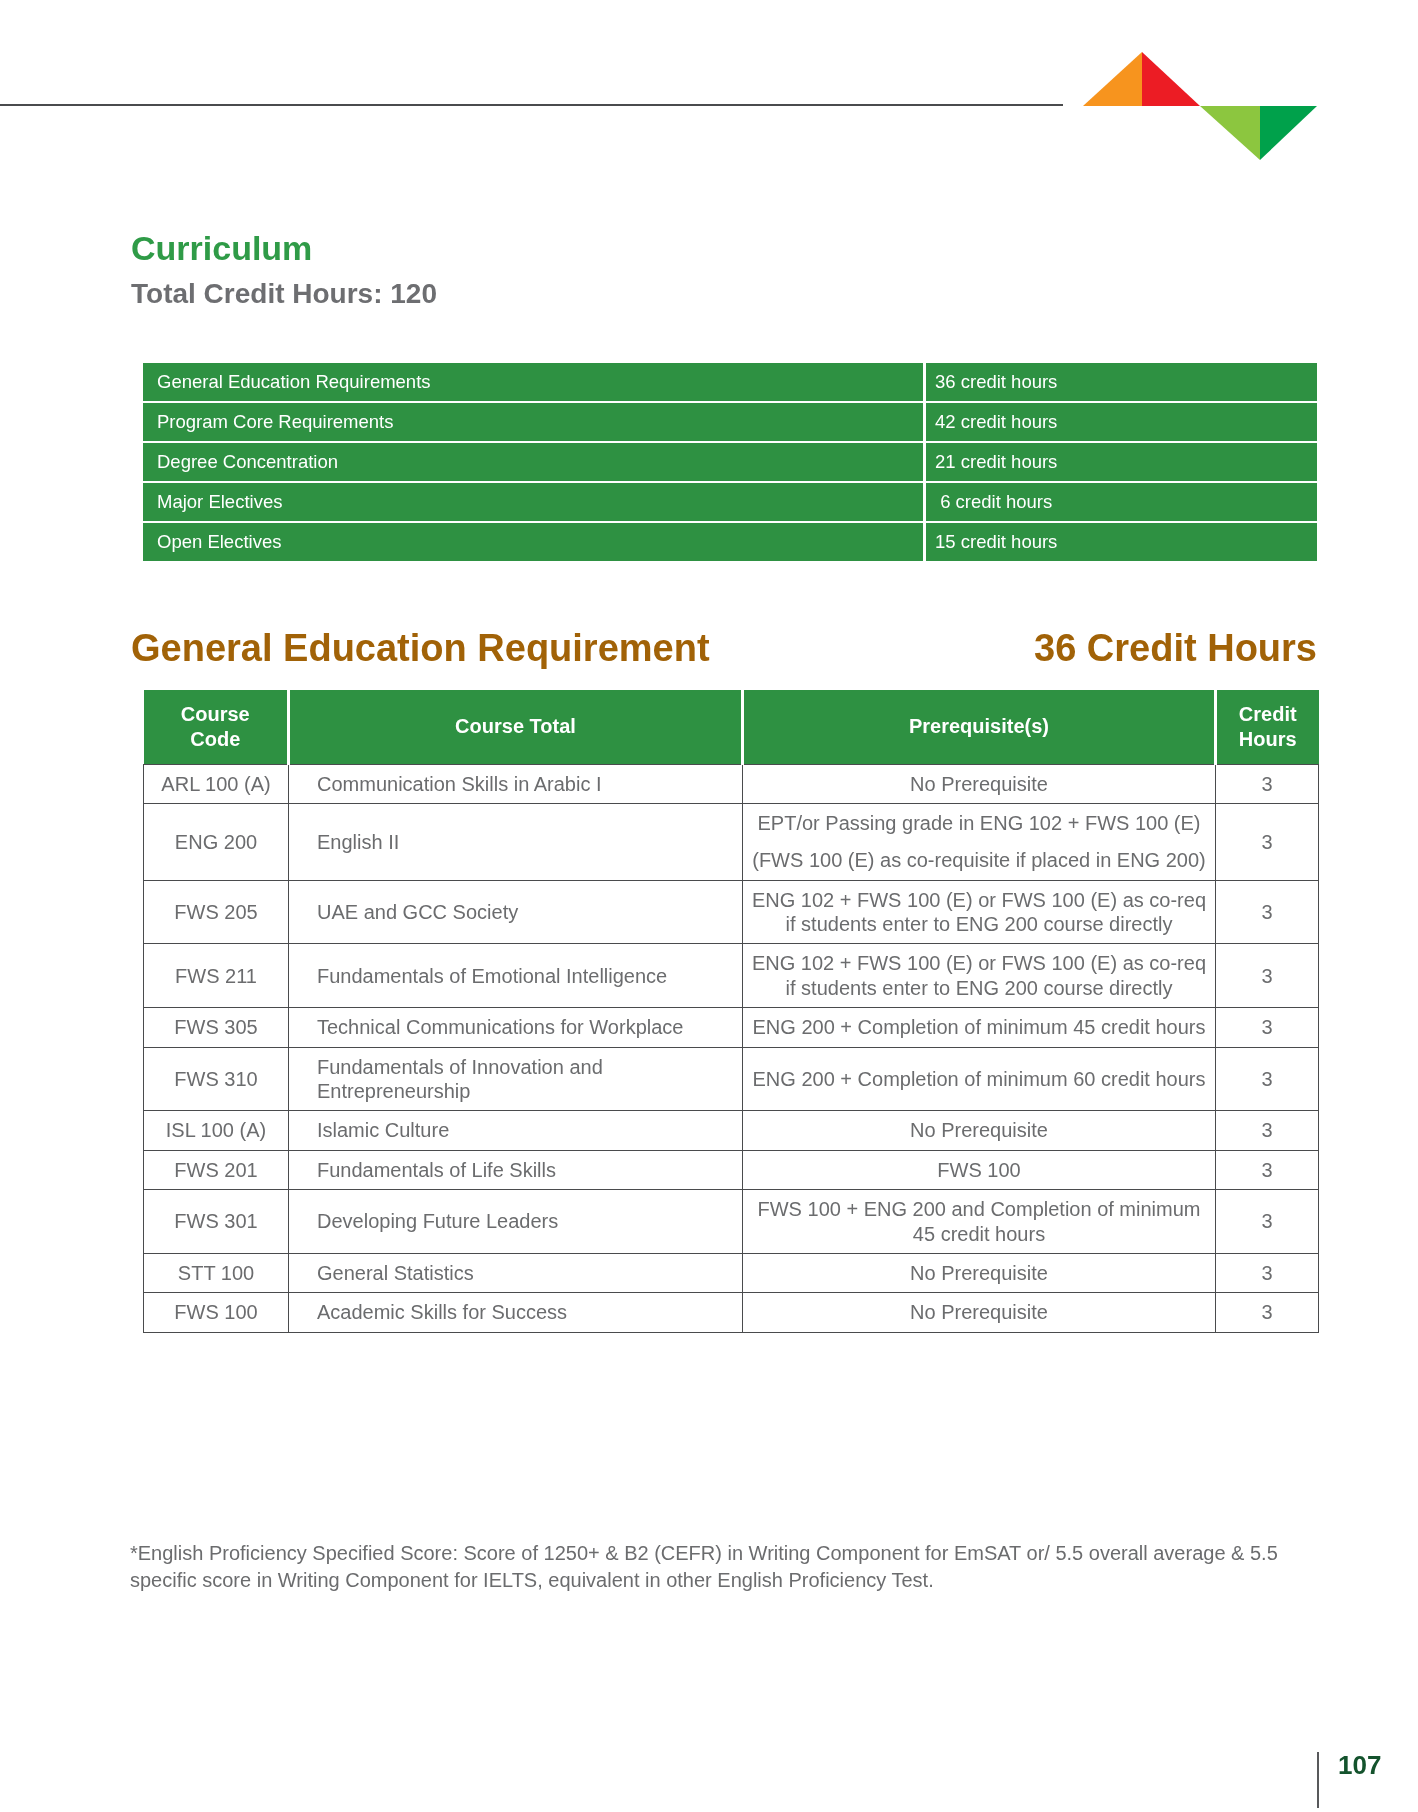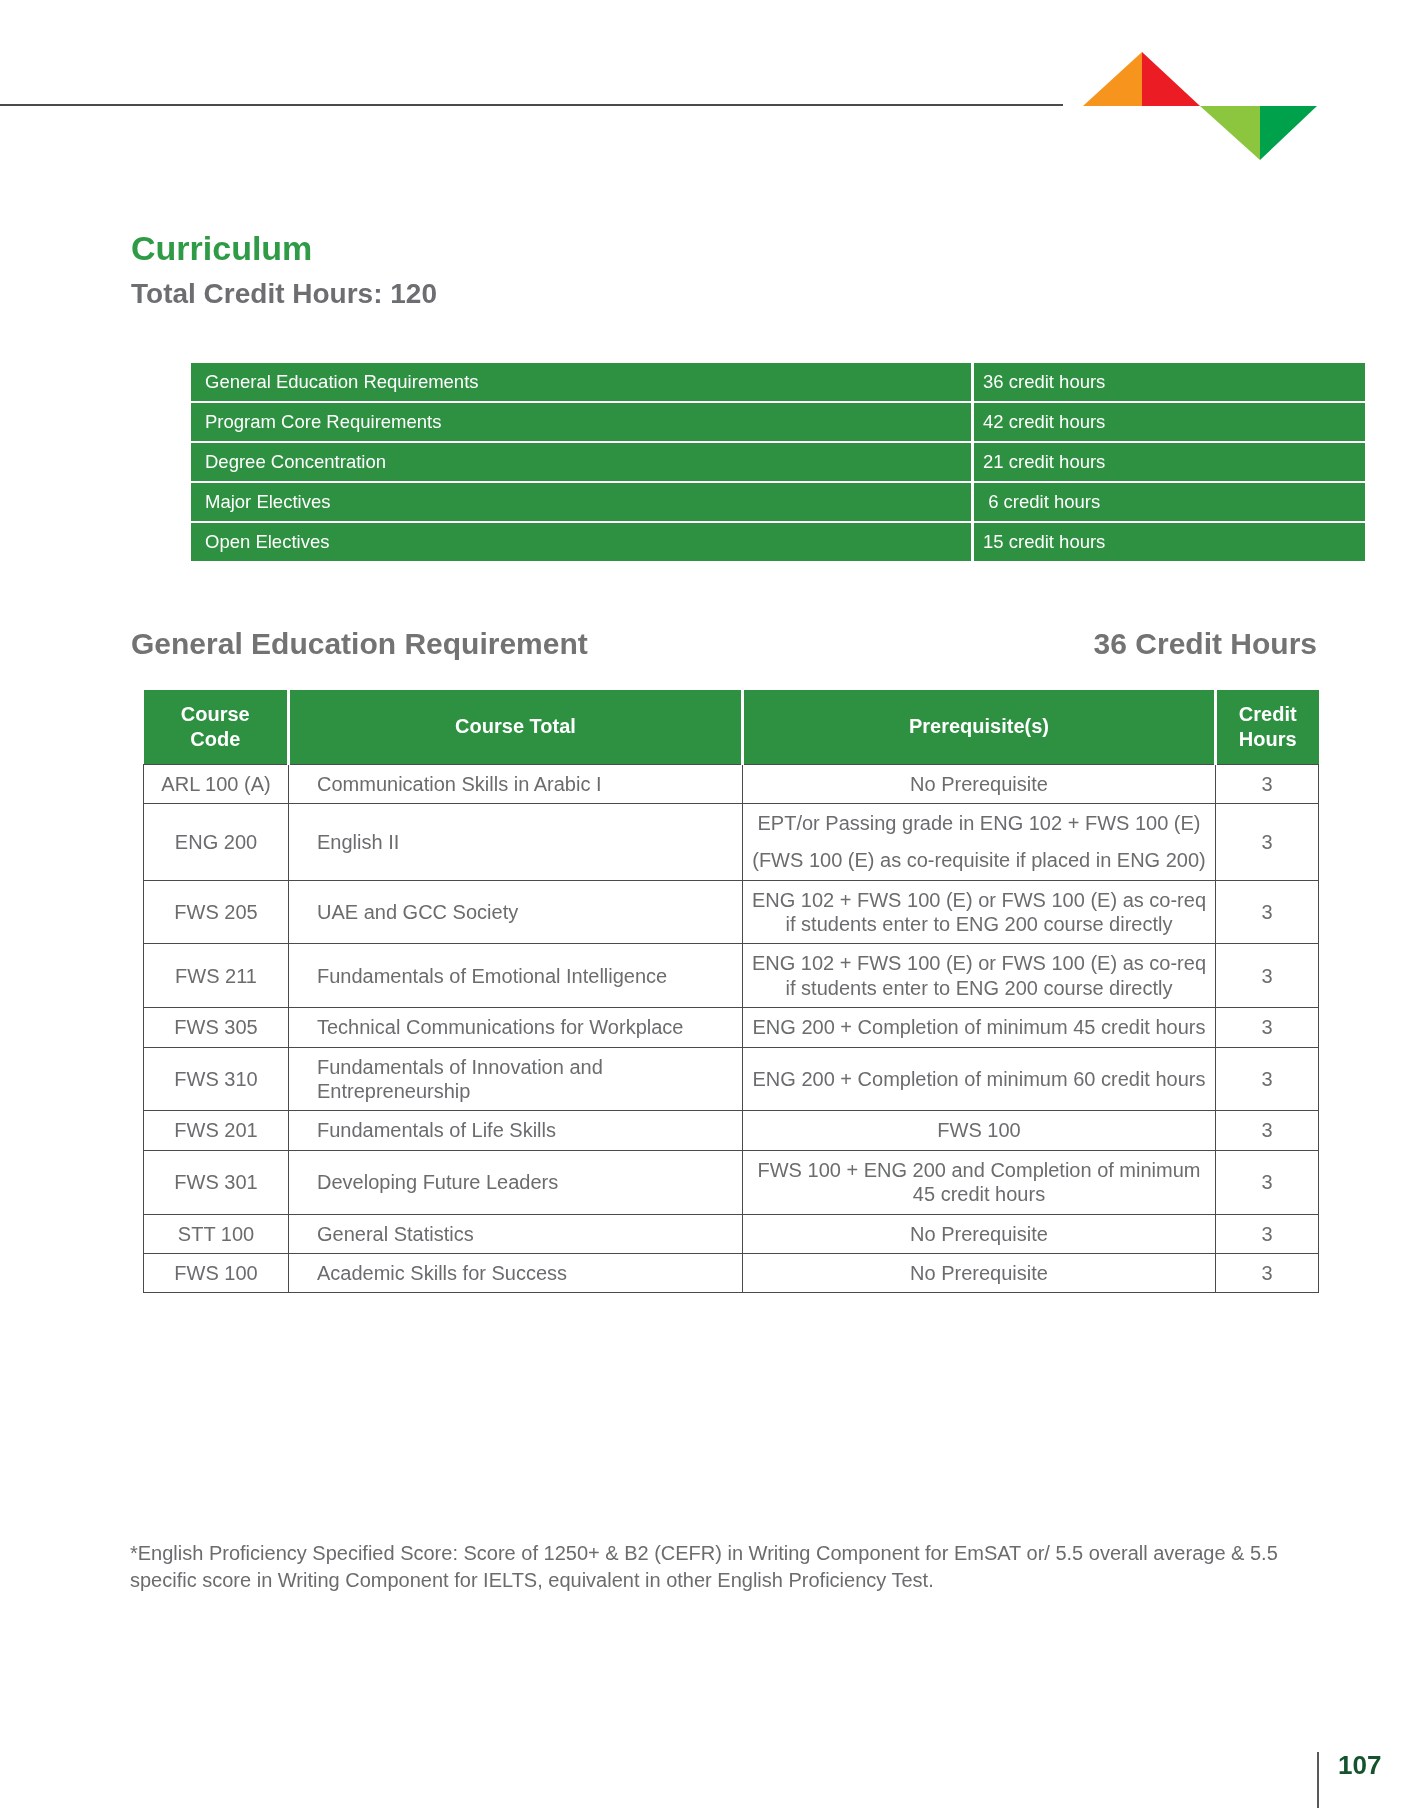--- a/index.html
+++ b/index.html
@@ -24,39 +24,39 @@
   .page-title {
     position: absolute; left: 131px; top: 231px;
     font-size: 34px; font-weight: bold; color: #2f9b47; line-height: 1;
   }
   .page-subtitle {
     position: absolute; left: 131px; top: 280px;
     font-size: 28px; font-weight: bold; color: #6d6e71; line-height: 1; text-align: right;
   }
 
   
-  .summary-table { position: absolute; left: 143px; top: 363px; width: 1174px; margin-left: 48px; }
+  .summary-table { position: absolute; left: 143px; top: 363px; width: 1174px; }
   .summary-row { display: flex; height: 38px; margin-bottom: 2px; }
   .summary-label {
     width: 780px; background: #2e9142; color: #fff;
     font-size: 18.5px; font-weight: normal;
     display: flex; align-items: center; padding-left: 14px;
   }
   .summary-value {
     flex: 1; margin-left: 3px; background: #2e9142; color: #fff;
     font-size: 18.5px; font-weight: normal;
     display: flex; align-items: center; padding-left: 9px;
     white-space: pre-wrap;
   }
 
   
   .section-heading {
     position: absolute; left: 131px; top: 629px; width: 1186px;
     display: flex; justify-content: space-between;
-    font-size: 30px; font-weight: bold; color: #737373; line-height: 1;
+    font-size: 38px; font-weight: bold; color: #a16207; line-height: 1;
   }
 
   
   .course-table {
     position: absolute; left: 143px; top: 690px; width: 1175px;
     border-collapse: collapse; table-layout: fixed;
   }
   .course-table thead th {
     background: #2e9142; color: #ffffff;
     font-size: 20px; font-weight: bold;
@@ -196,20 +196,28 @@
         </tr>
         <tr>
           <td class="cell-code">FWS 310</td>
           <td class="cell-title">Fundamentals of Innovation and Entrepreneurship</td>
           <td class="cell-prereq">
             <div class="prereq-para">ENG 200 + Completion of minimum 60 credit hours</div>
           </td>
           <td class="cell-credits">3</td>
         </tr>
         <tr>
+          <td class="cell-code">ISL 100 (A)</td>
+          <td class="cell-title">Islamic Culture</td>
+          <td class="cell-prereq">
+            <div class="prereq-para">No Prerequisite</div>
+          </td>
+          <td class="cell-credits">3</td>
+        </tr>
+        <tr>
           <td class="cell-code">FWS 201</td>
           <td class="cell-title">Fundamentals of Life Skills</td>
           <td class="cell-prereq">
             <div class="prereq-para">FWS 100</div>
           </td>
           <td class="cell-credits">3</td>
         </tr>
         <tr>
           <td class="cell-code">FWS 301</td>
           <td class="cell-title">Developing Future Leaders</td>

